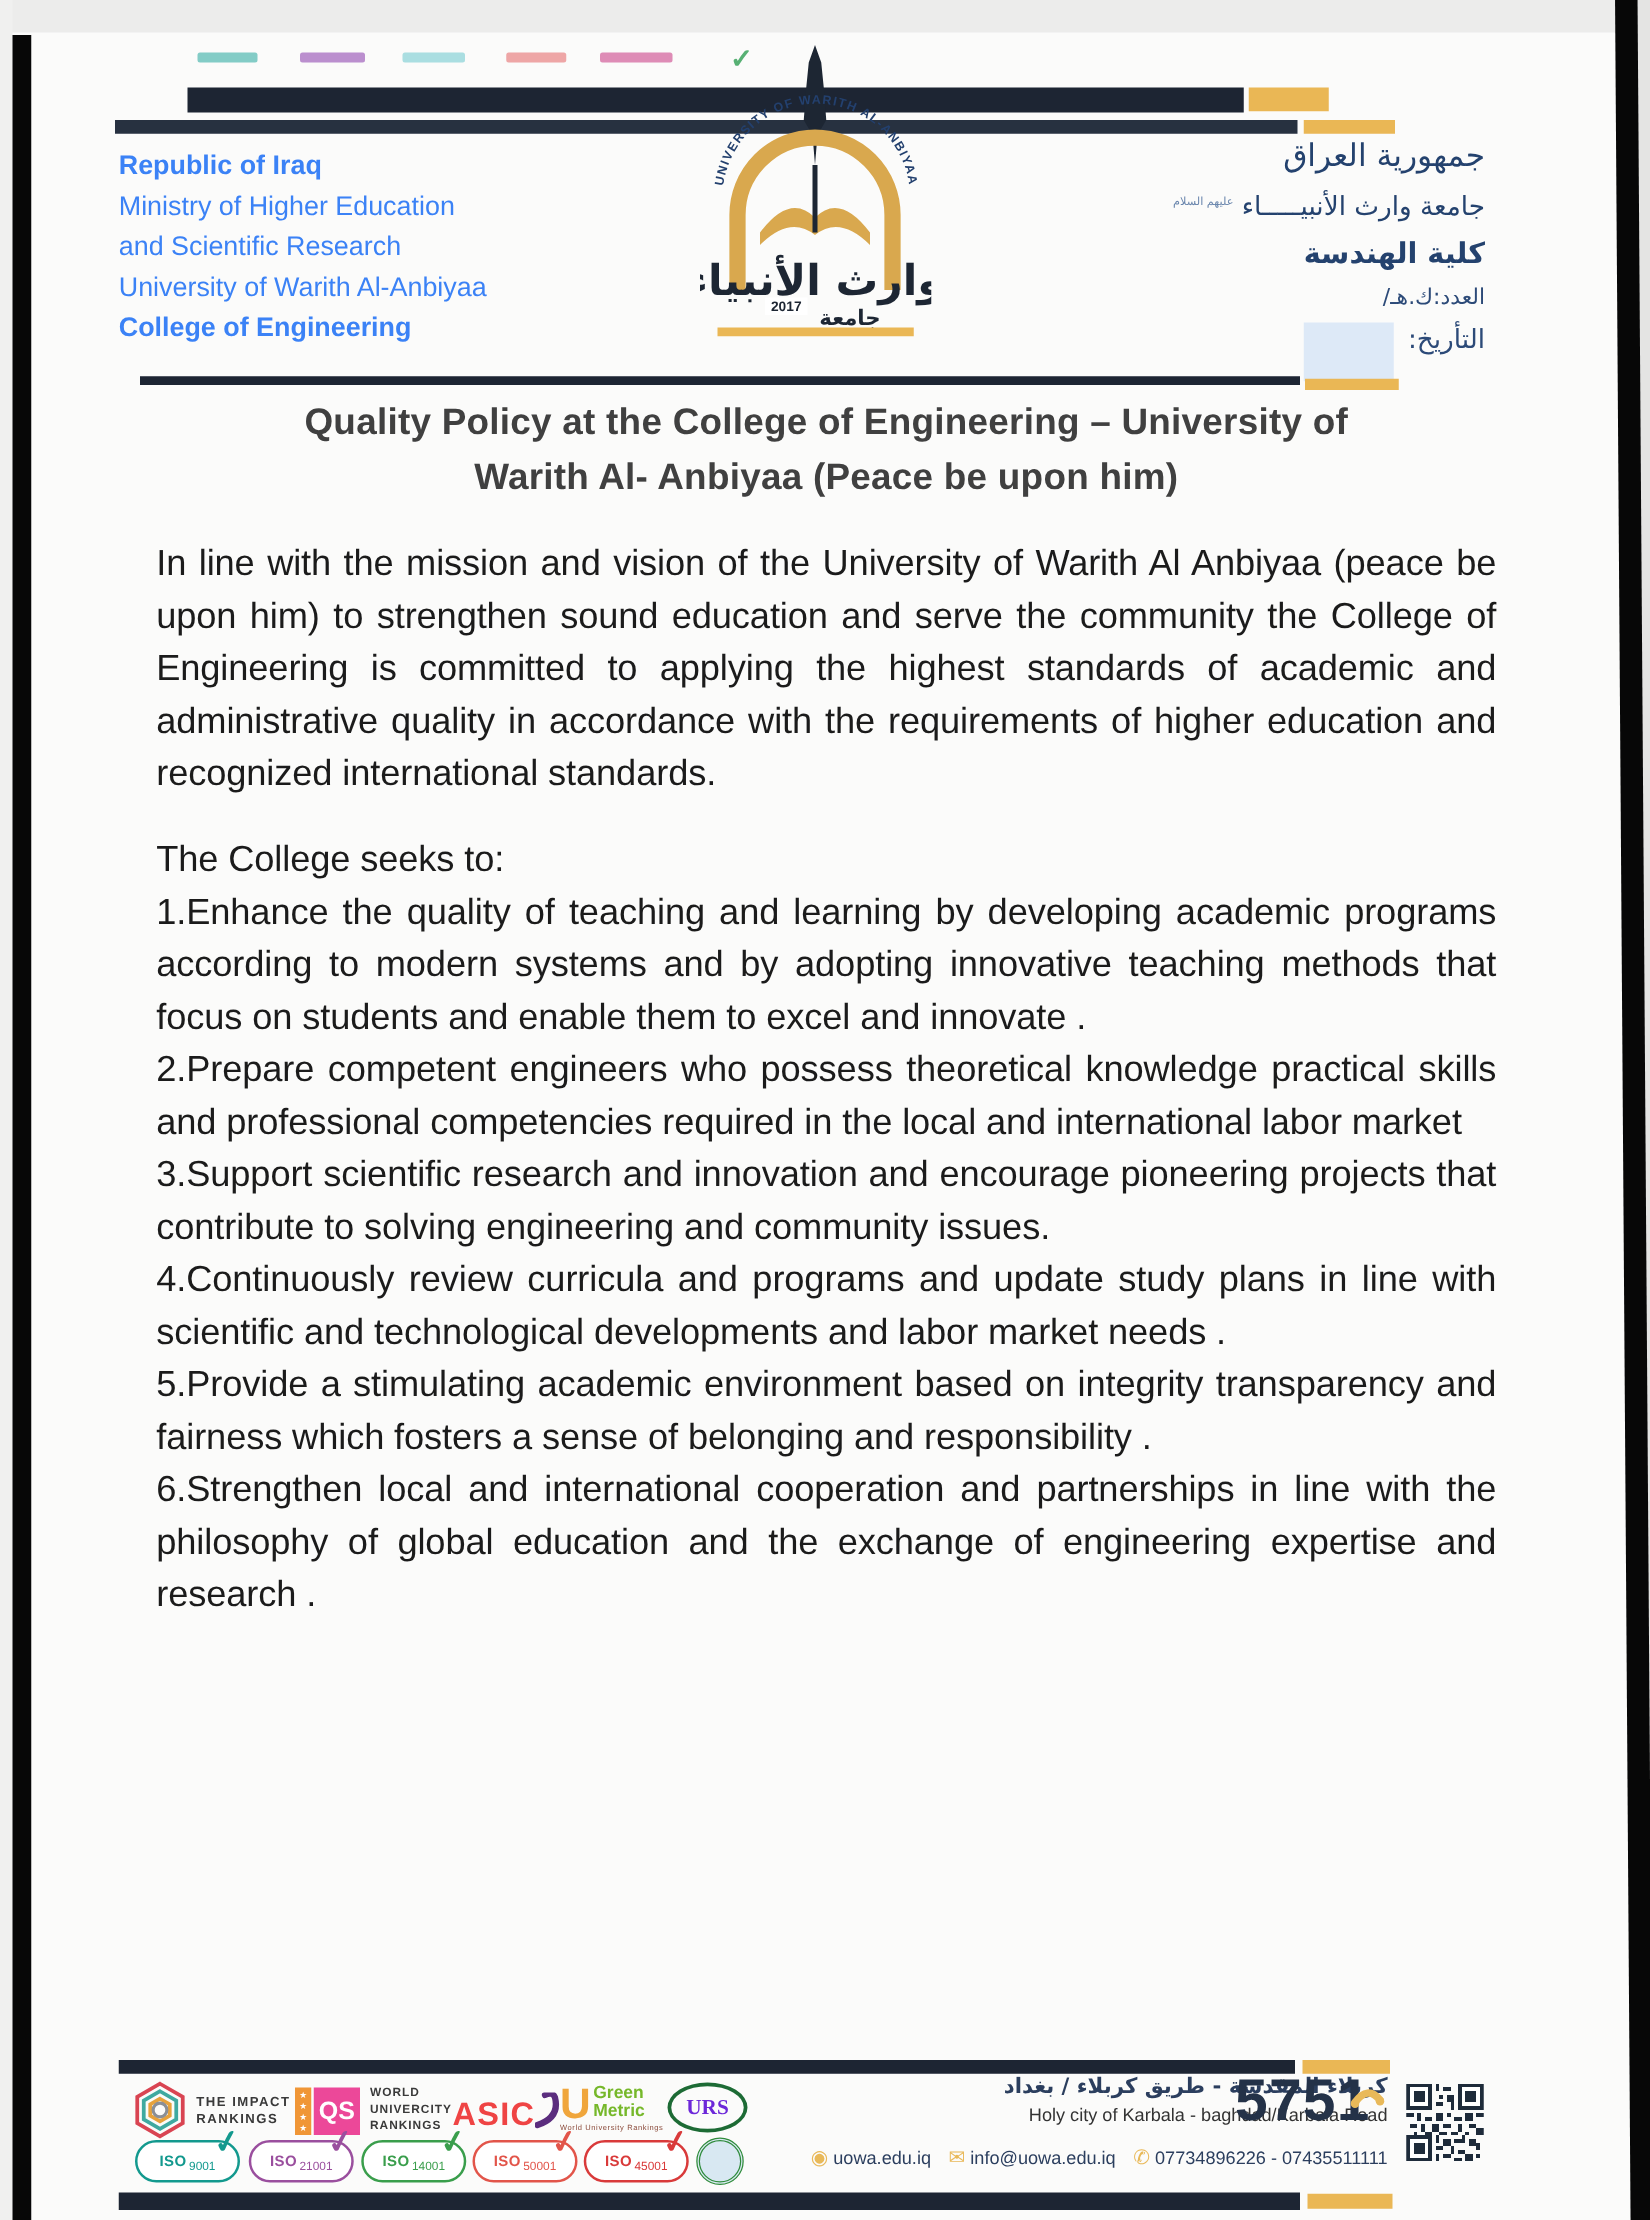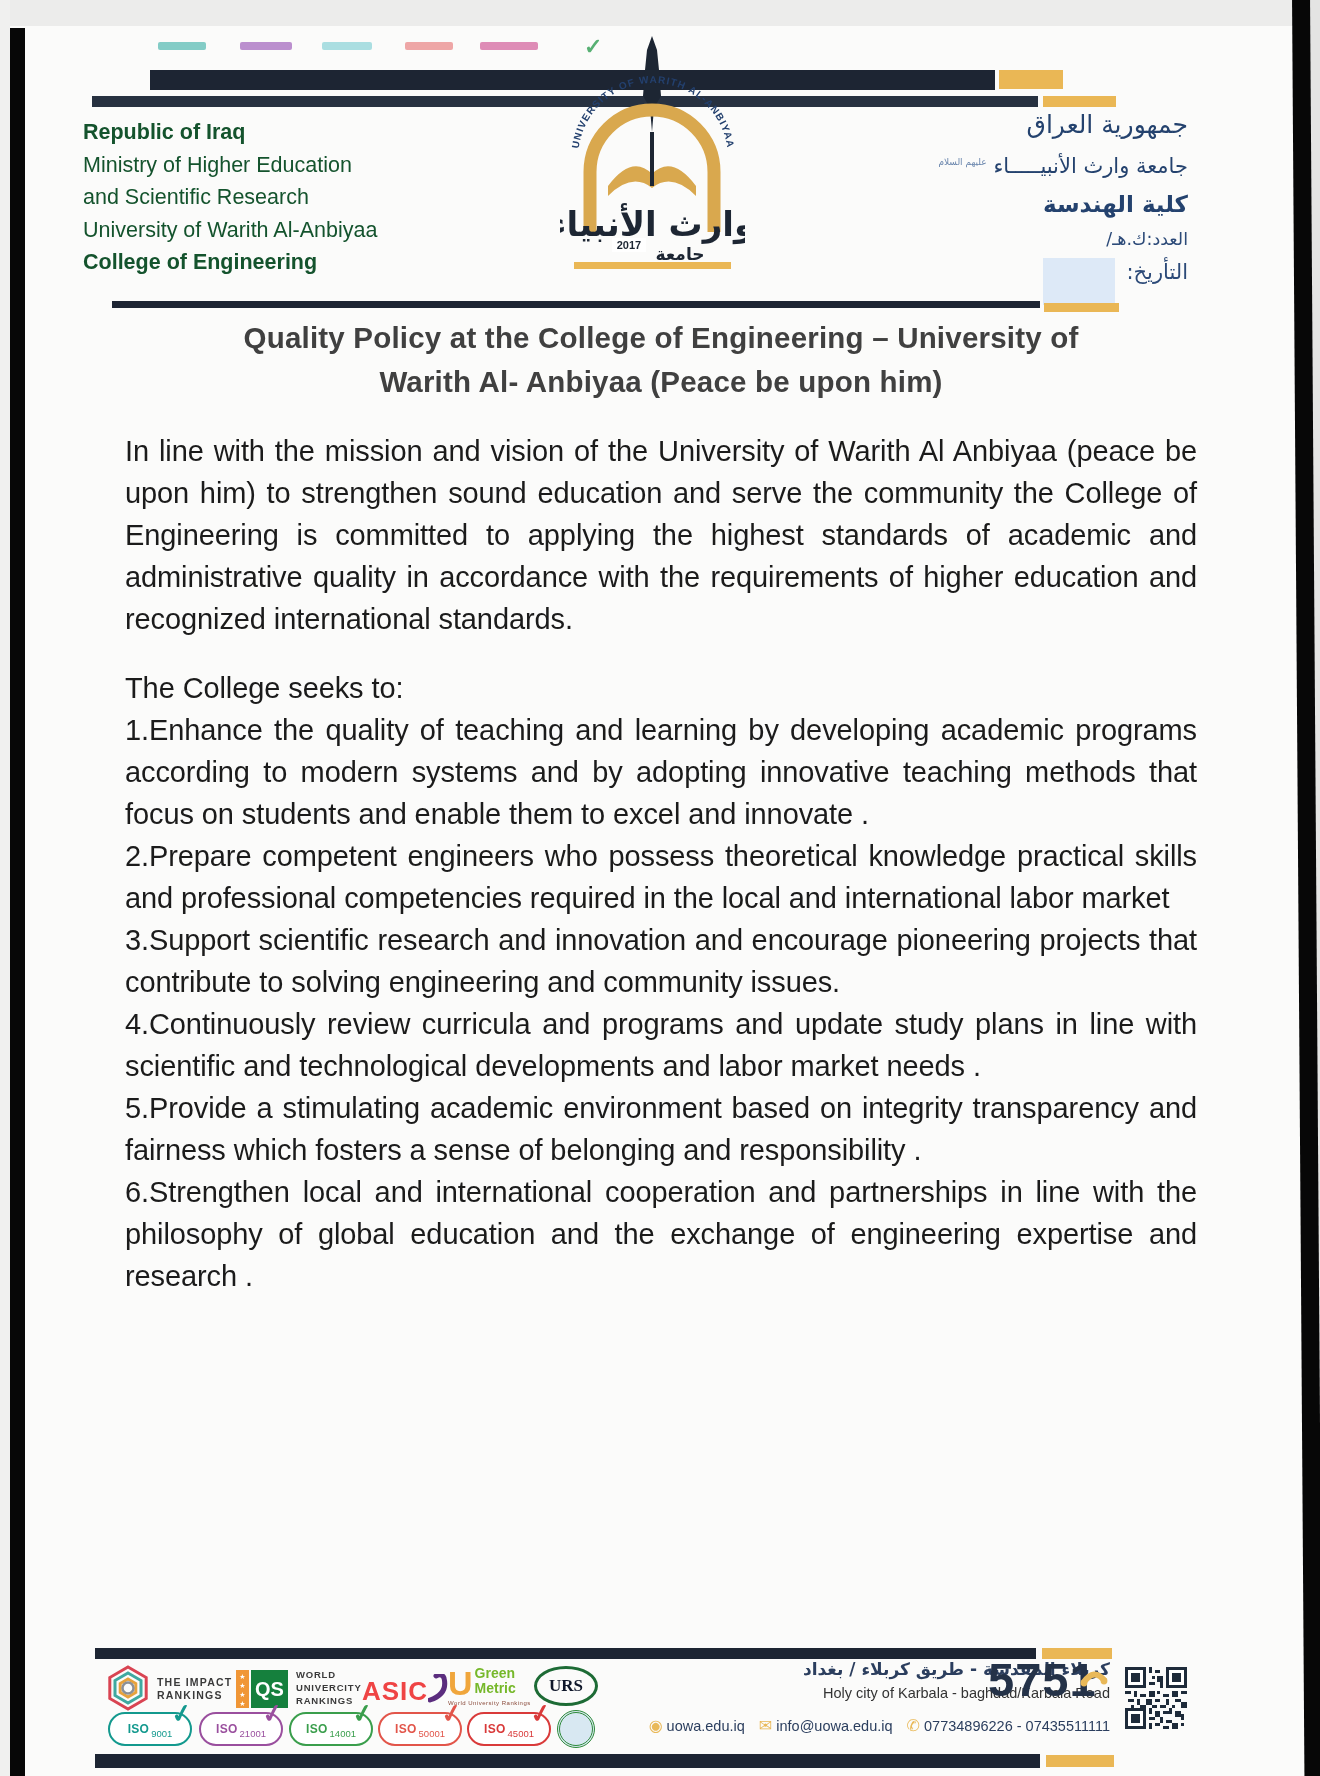--- a/index.html
+++ b/index.html
@@ -11,21 +11,21 @@
   #left-gray{left:0;top:0;width:10px;height:1776px;background:#f0f0ef;}
   #edge-left{left:10px;top:28px;width:15px;height:1748px;background:#070707;}
   #edge-right{left:1292px;top:-6px;width:18px;height:1790px;background:#070707;
               transform:rotate(-0.4deg);transform-origin:top left;}
   #right-gray{left:1310px;top:0;width:10px;height:1776px;background:#e4e4e3;}
   .bleed{top:42px;height:8px;border-radius:2px;opacity:.75;}
   
   .darkbar{background:#1d2533;}
   .goldbar{background:#eab755;}
   
-  #hdr-en{left:83px;top:116px;color:#14532d;font-size:21.5px;line-height:32.5px;}
+  #hdr-en{left:95px;top:116px;color:#3b82f6;font-size:21.5px;line-height:32.5px;}
   #hdr-en .b{font-weight:bold;}
   #hdr-ar{right:132px;top:106px;color:#24426e;text-align:right;direction:rtl;
           font-family:"DejaVu Sans",sans-serif;}
   #hdr-ar .l1{font-size:25px;font-weight:normal;line-height:38px;}
   #hdr-ar .l2{font-size:21px;line-height:37px;}
   #hdr-ar .l3{font-size:21px;line-height:37px;}
   #hdr-ar .l3 sup{font-size:9px;color:#6a86ad;}
   #hdr-ar .l4{font-size:23px;font-weight:bold;line-height:38px;}
   #hdr-ar .l5{font-size:17.5px;line-height:33px;color:#2c4a78;}
   #hdr-ar .l6{font-size:21px;line-height:33px;color:#2c4a78;}
@@ -35,32 +35,32 @@
              font-size:29.5px;line-height:44px;color:#404040;letter-spacing:.2px;}
   #doc-body{left:125px;top:430px;width:1072px;color:#1b1b1b;font-size:29px;
             line-height:42px;letter-spacing:-0.1px;}
   #doc-body p{margin:0;text-align:justify;}
   #doc-body p.gap{margin-top:27px;}
   
   .ft-label{font-weight:bold;color:#3a3a3a;}
   #impact-txt{left:157px;top:1676px;font-size:10.5px;line-height:13px;letter-spacing:1.2px;}
   #qs-stars{left:236px;top:1670px;width:13px;height:38px;background:#f09636;color:#fff;
             font-size:7px;line-height:9px;text-align:center;padding-top:2px;box-sizing:border-box;}
-  #qs-box{left:251px;top:1670px;width:37px;height:38px;background:#15803d;color:#fff;
+  #qs-box{left:251px;top:1670px;width:37px;height:38px;background:#ec4899;color:#fff;
           font-weight:bold;font-size:20px;display:flex;align-items:center;justify-content:center;}
   #qs-txt{left:296px;top:1668px;font-size:9.5px;line-height:13px;letter-spacing:.8px;}
   #asic{left:362px;top:1674px;font-size:26px;font-weight:bold;color:#ef4444;letter-spacing:1px;}
   #ui{left:448px;top:1666px;}
   #ui .u{font-size:34px;font-weight:bold;color:#f0a63c;line-height:34px;}
   #ui .g{display:inline-block;vertical-align:top;margin-left:2px;color:#76b82a;
          font-size:14px;line-height:15px;font-weight:bold;}
   #ui .tag{font-size:6px;color:#8a4a3a;letter-spacing:.5px;}
   #urs{left:534px;top:1666px;width:64px;height:40px;border:3px solid #1d6b35;border-radius:50%;
        display:flex;align-items:center;justify-content:center;box-sizing:border-box;}
-  #urs span{color:#0f172a;font-weight:bold;font-size:17px;font-family:"Liberation Serif",serif;}
+  #urs span{color:#6d28d9;font-weight:bold;font-size:17px;font-family:"Liberation Serif",serif;}
   .iso{position:absolute;top:1712px;width:84px;height:34px;border:2.5px solid var(--c);
        border-radius:17px;color:var(--c);display:flex;align-items:center;justify-content:center;
        background:#fff;box-sizing:border-box;}
   .iso b{font-size:12px;letter-spacing:.3px;}
   .iso small{font-size:9.5px;margin-left:2px;margin-top:9px;}
   .iso .chk{position:absolute;top:-15px;right:-2px;font-size:25px;font-weight:bold;
             transform:rotate(-10deg);}
   #emblem{left:557px;top:1710px;width:38px;height:38px;border-radius:50%;
           border:3px double #2e8b3a;background:#d8e8f2;box-sizing:border-box;}
   #contact{right:210px;top:1656px;text-align:right;margin-left:37px;}

